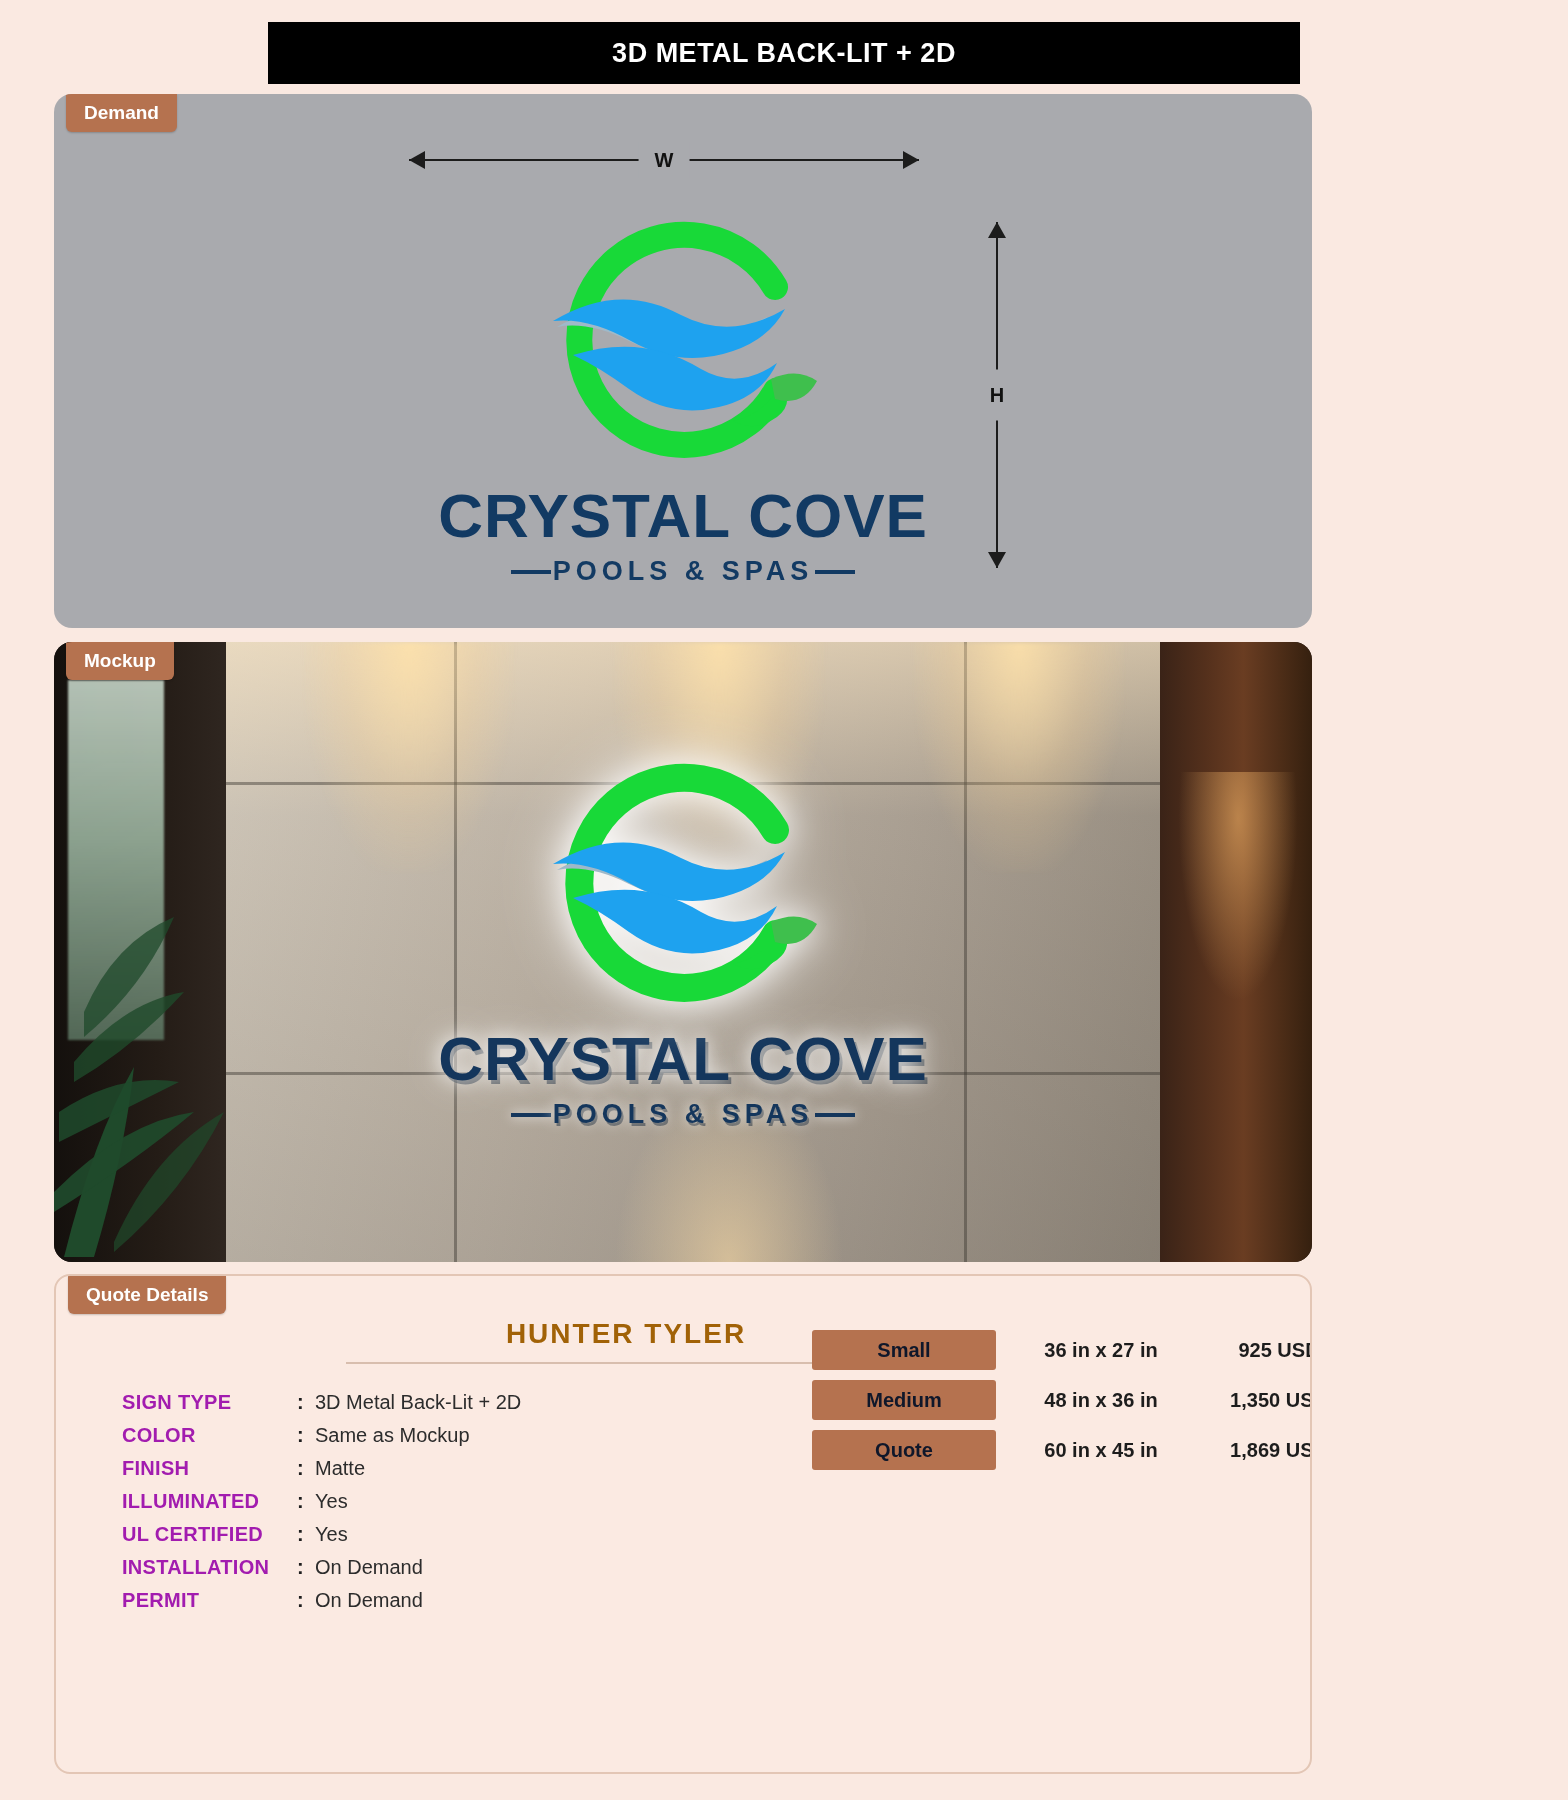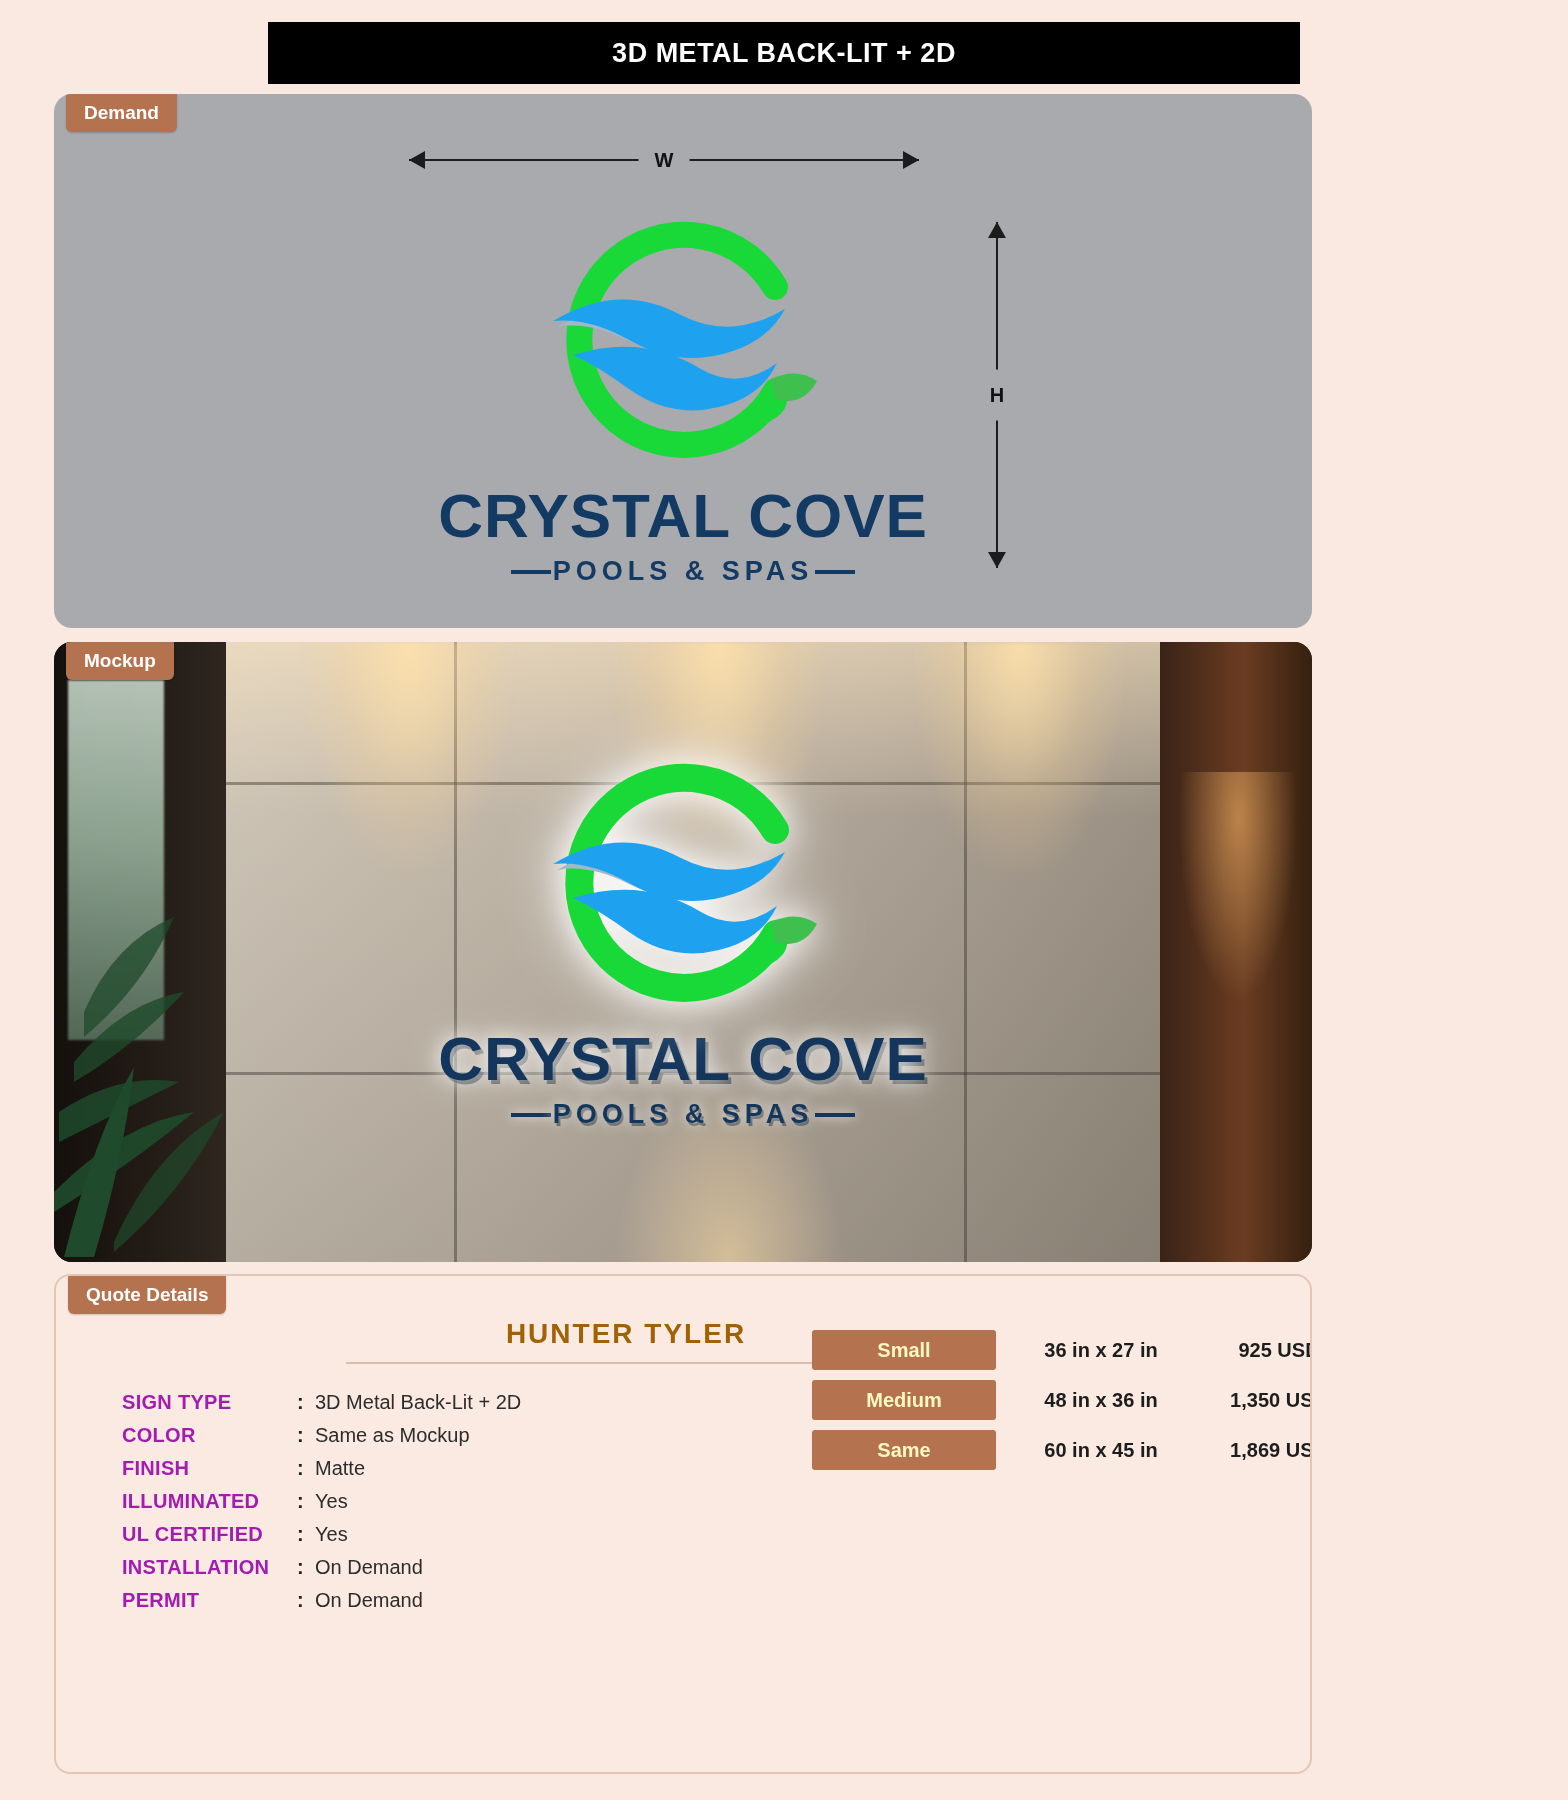--- a/index.html
+++ b/index.html
@@ -273,21 +273,21 @@
   .pt-head .c3 { width: 146px; text-align: center; }
   .pt-row {
     display: flex;
     align-items: center;
     margin-top: 10px;
     height: 40px;
   }
   .pt-row .c1 {
     width: 184px;
     background: #b5724f;
-    color: #fef9c3;
+    color: #0f172a;
     font-weight: bold;
     font-size: 20px;
     text-align: center;
     line-height: 40px;
     border-radius: 3px;
   }
   .pt-row .c2 {
     width: 210px; text-align: center;
     font-weight: bold; font-size: 20px; color: #1d1d1d;
   }
@@ -444,20 +444,20 @@
         <div class="c1">Small</div>
         <div class="c2">36 in x 27 in</div>
         <div class="c3">925 USD</div>
       </div>
       <div class="pt-row">
         <div class="c1">Medium</div>
         <div class="c2">48 in x 36 in</div>
         <div class="c3">1,350 USD</div>
       </div>
       <div class="pt-row">
-        <div class="c1">Same</div>
+        <div class="c1">Quote</div>
         <div class="c2">60 in x 45 in</div>
         <div class="c3">1,869 USD</div>
       </div>
     </div>
   </div>
 
 </div>
 
 </body></html>

